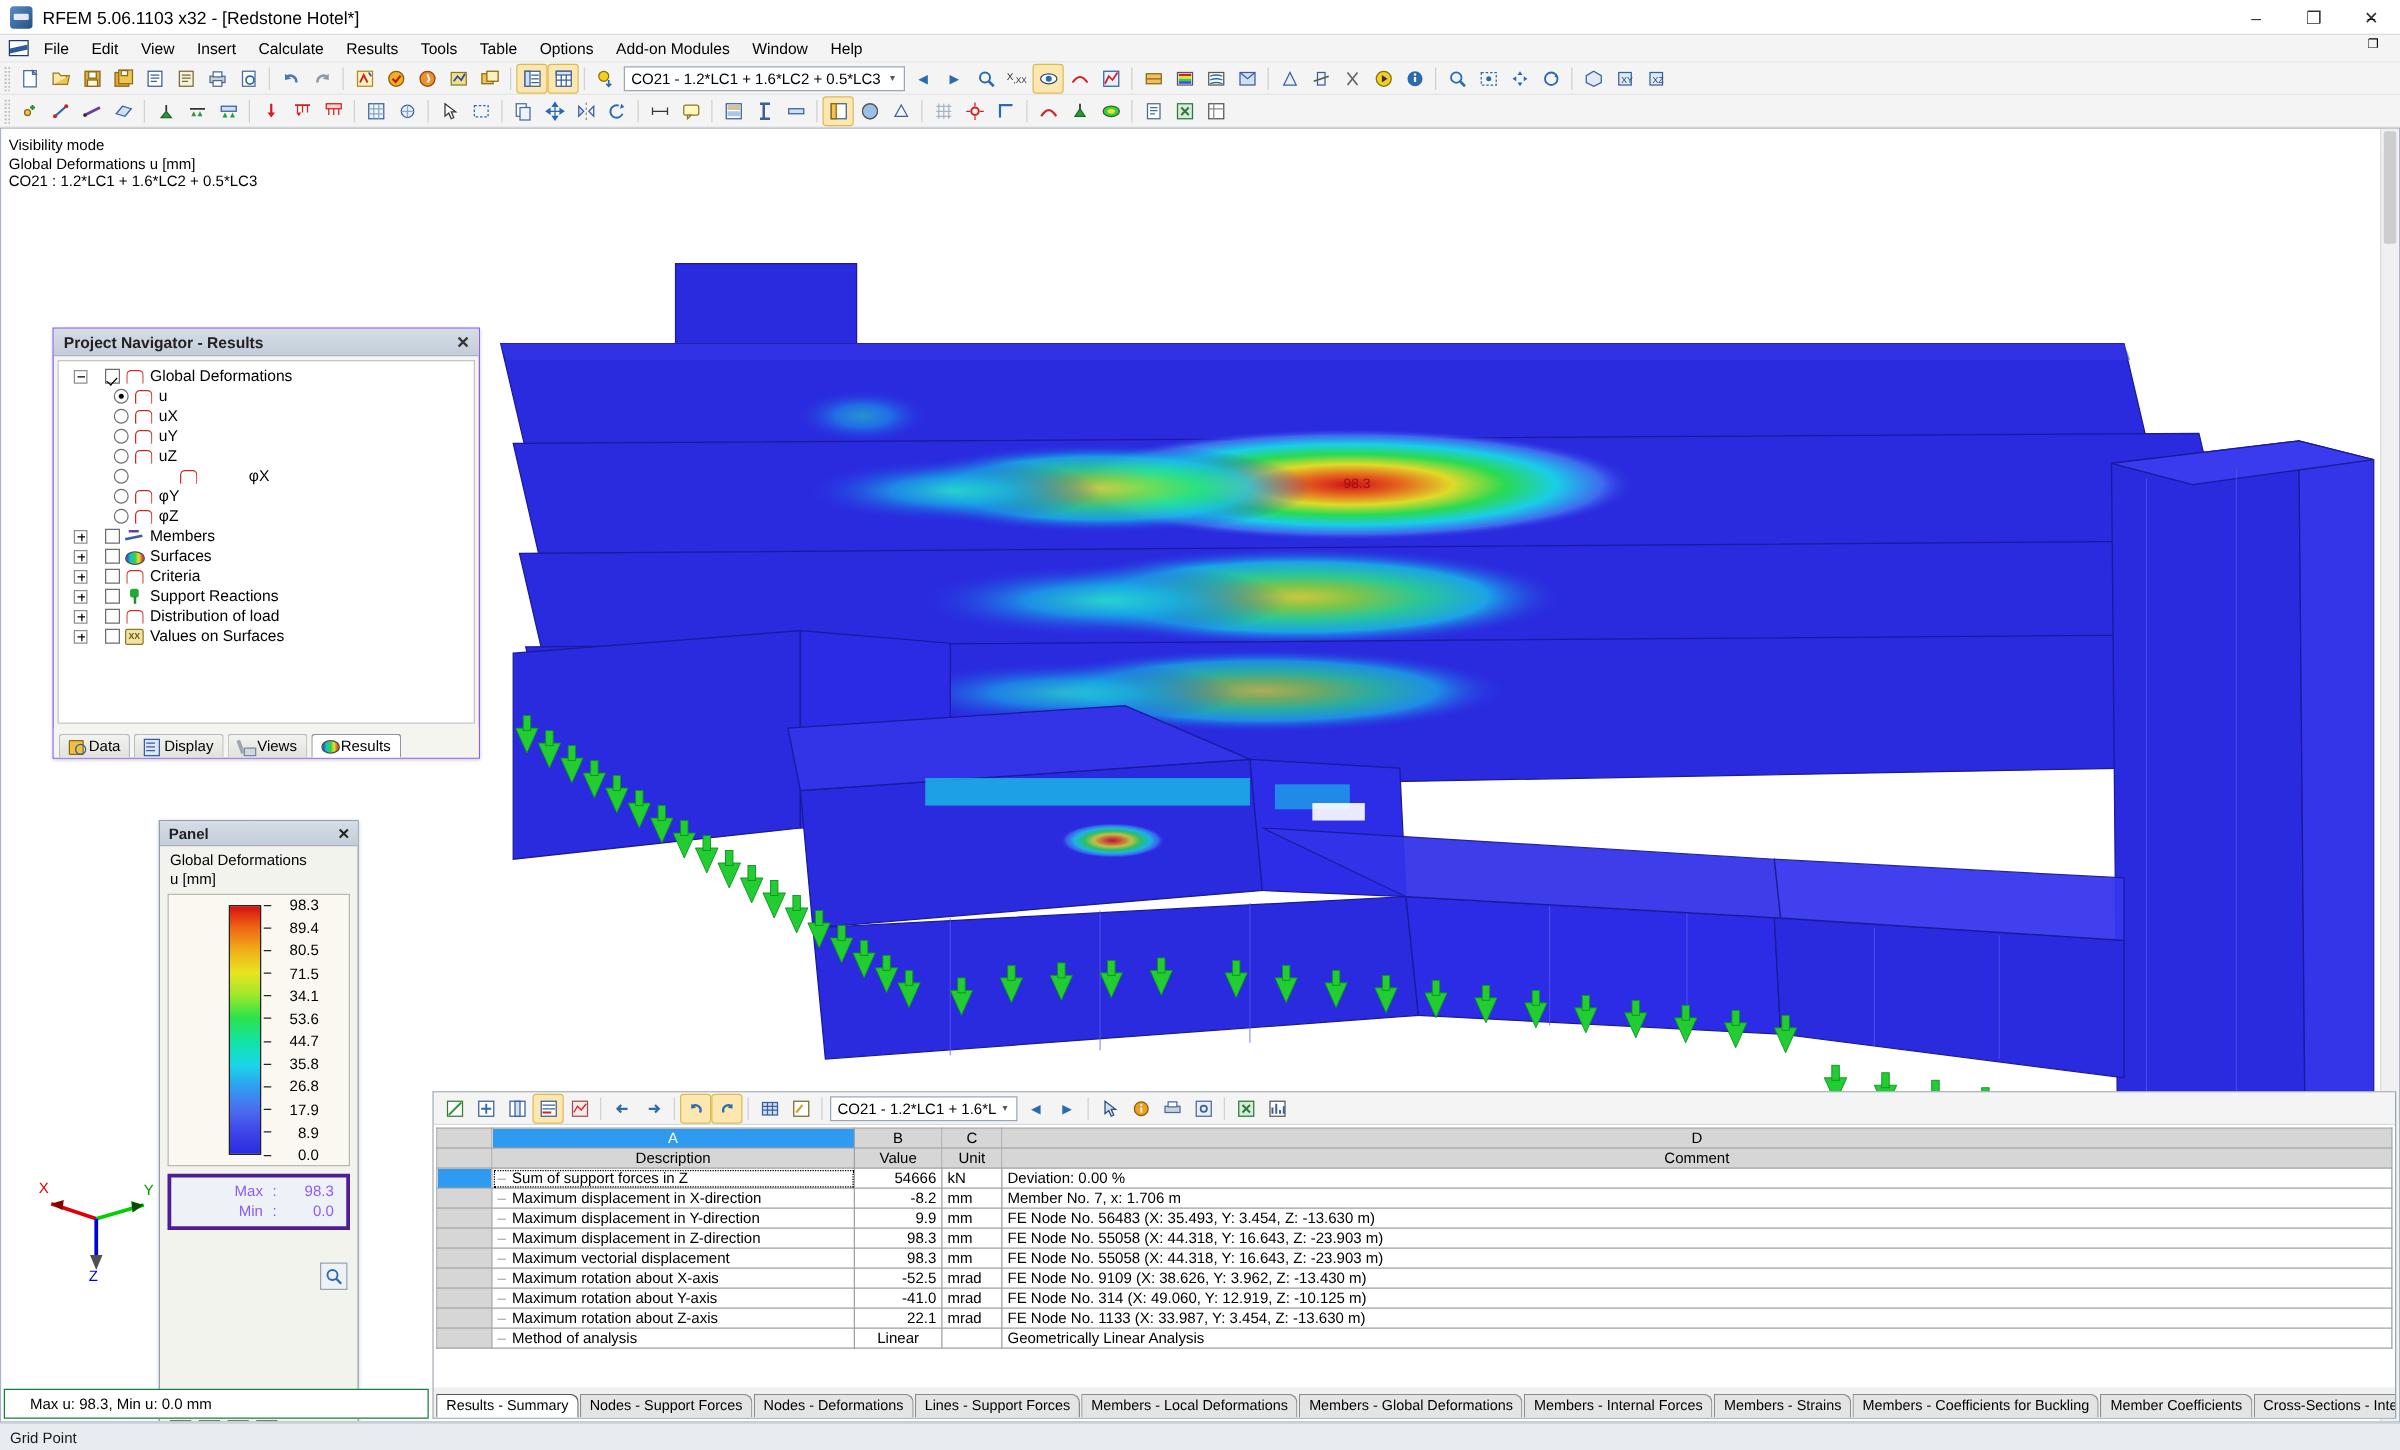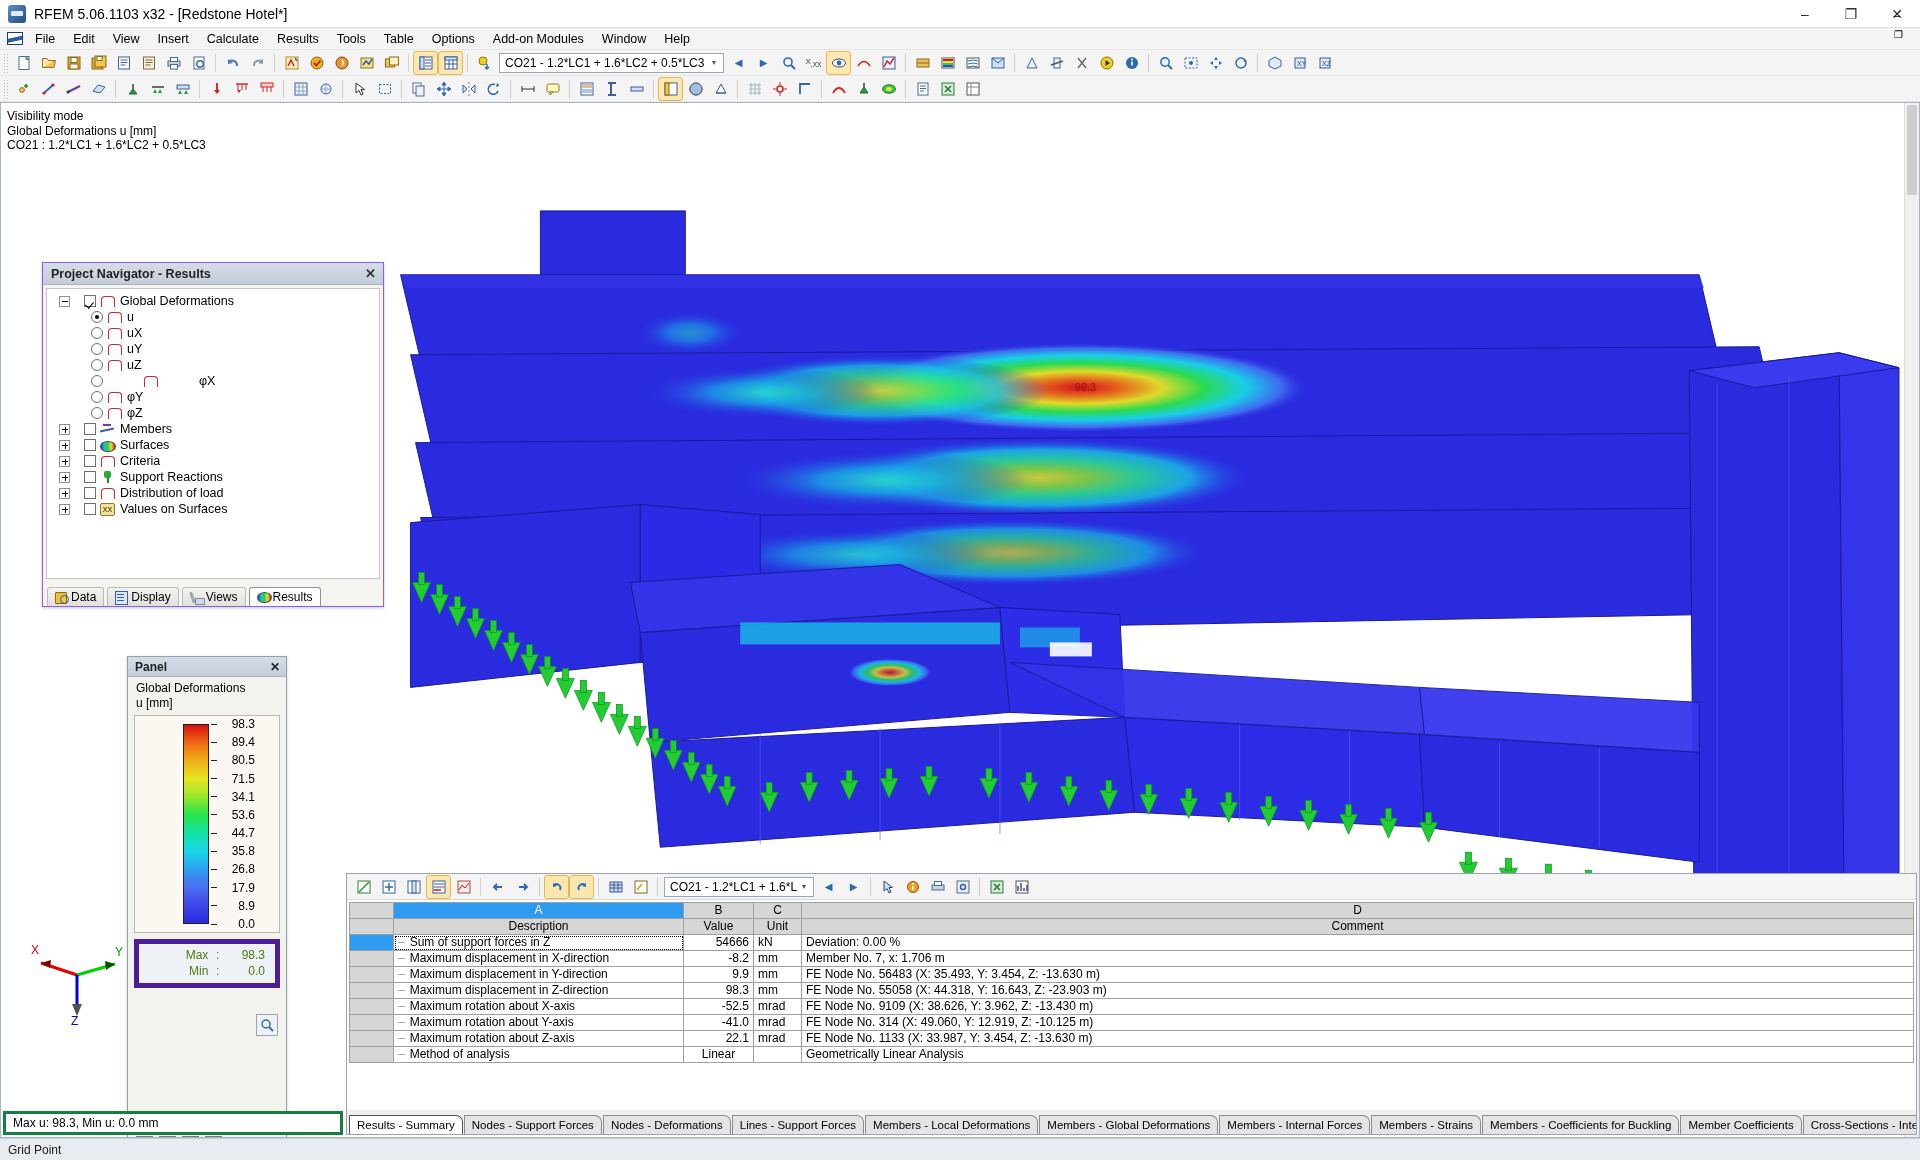--- a/index.html
+++ b/index.html
@@ -236,22 +236,22 @@
       #e8e420 73%, #f0b018 82%, #ef6a14 91%, #d81010 100%);
   }
   .legend-labels { position:absolute; left: 76px; top:0; bottom:0; width: 70px; }
   .leg-lab {
     position:absolute; left: 0; font-size: 12px; color:#000; transform: translateY(-50%);
     display:flex; align-items:center; white-space:nowrap;
   }
   .leg-lab .tick { width: 6px; height:1px; background:#222; margin-right: 4px; flex:0 0 6px;}
   .leg-lab .txt { display:inline-block; width: 34px; text-align:right; }
   .panel-minmax {
-    margin: 6px 6px 0 6px; background:#eef1f6; border:5px solid #4c1d95;
-    padding: 3px 10px 4px 0; font-size: 12px; color:#4d7c0f; flex:0 0 auto;
+    margin: 6px 6px 0 6px; background:#eef1f6; border:3px solid #4c1d95;
+    padding: 3px 10px 4px 0; font-size: 12px; color:#8b5cf6; flex:0 0 auto;
   }
   .panel-minmax div { text-align:right; line-height: 16px; }
   .panel-minmax .lbl { display:inline-block; width: 34px; text-align:right;}
   .panel-minmax .sep { display:inline-block; width: 12px; text-align:center;}
   .panel-minmax .v { display:inline-block; width: 38px; text-align:right;}
   .panel-spacer { flex: 1 1 auto; }
   .panel-foot {
     height: 24px; border-top:1px solid #cacac0; display:flex; align-items:center;
     gap: 6px; padding-left: 8px; flex:0 0 24px;
   }
@@ -314,22 +314,22 @@
 
   
   .statusbar {
     height: 22px; background:#e8ecf1; border-top:1px solid #c8ced6;
     display:flex; align-items:center; font-size:12px; color:#1a1a1a;
     flex:0 0 22px; padding-left: 8px;
   }
 
   .maxmin-status {
     position:absolute; left:2px; bottom: 2px; width: 340px; height: 24px;
-    background:#fff; border:3px solid #15803d; display:flex; align-items:center;
-    padding-left: 7px; font-size: 12px; color:#000; z-index: 26;
+    background:#fff; border:1px solid #15803d; display:flex; align-items:center;
+    padding-left: 20px; font-size: 12px; color:#000; z-index: 26;
   }
 
   
   .vscroll {
     position:absolute; right:0; top:0; bottom:0; width: 15px; background:#f0f0f0;
     border-left:1px solid #dcdcdc;
   }
   .vscroll .thumb { position:absolute; left:2px; right:2px; top: 2px; height: 90px; background:#cdcdcd; border-radius:2px;}
   .vscroll .up, .vscroll .dn { position:absolute; left:0; right:0; height:15px; background:#f0f0f0; display:flex; align-items:center; justify-content:center; font-size:7px; color:#606060;}
   .vscroll .up{top:0;} .vscroll .dn{bottom:0;}
@@ -1443,20 +1443,27 @@
               </tr>
               <tr>
                 <td class="rowhdr"></td>
                 <td class="desc"><span class="dash">–</span><span>Maximum displacement in Z-direction</span></td>
                 <td class="val">98.3</td>
                 <td class="unit">mm</td>
                 <td class="cmt">FE Node No. 55058  (X: 44.318,  Y: 16.643,  Z: -23.903 m)</td>
               </tr>
               <tr>
                 <td class="rowhdr"></td>
+                <td class="desc"><span class="dash">–</span><span>Maximum vectorial displacement</span></td>
+                <td class="val">98.3</td>
+                <td class="unit">mm</td>
+                <td class="cmt">FE Node No. 55058  (X: 44.318,  Y: 16.643,  Z: -23.903 m)</td>
+              </tr>
+              <tr>
+                <td class="rowhdr"></td>
                 <td class="desc"><span class="dash">–</span><span>Maximum rotation about X-axis</span></td>
                 <td class="val">-52.5</td>
                 <td class="unit">mrad</td>
                 <td class="cmt">FE Node No. 9109  (X: 38.626,  Y: 3.962,  Z: -13.430 m)</td>
               </tr>
               <tr>
                 <td class="rowhdr"></td>
                 <td class="desc"><span class="dash">–</span><span>Maximum rotation about Y-axis</span></td>
                 <td class="val">-41.0</td>
                 <td class="unit">mrad</td>

